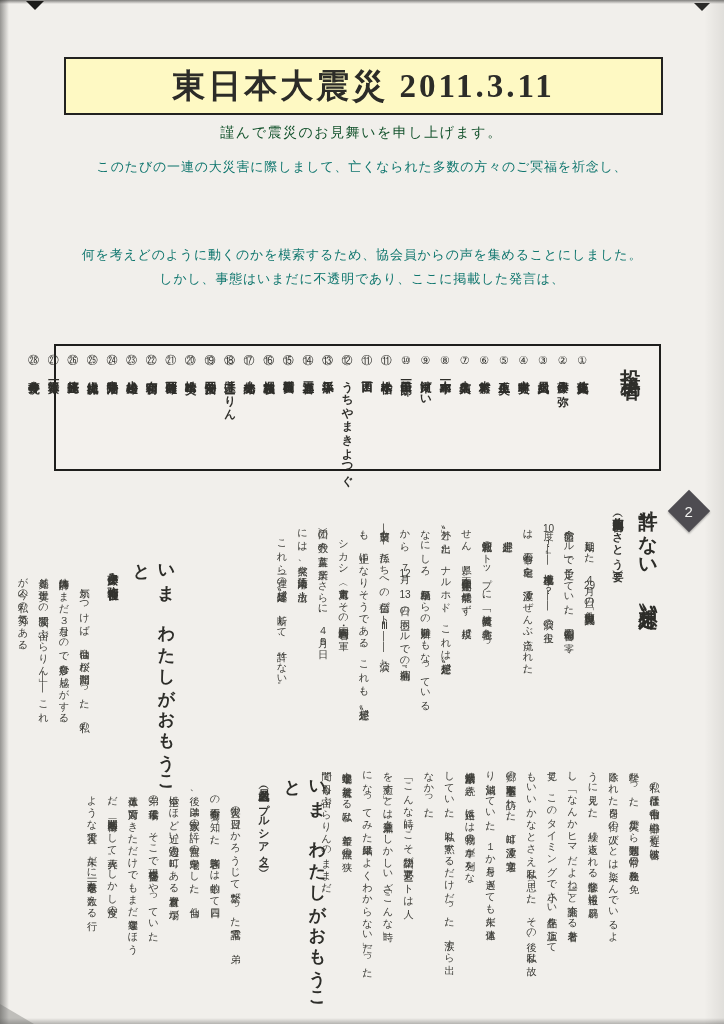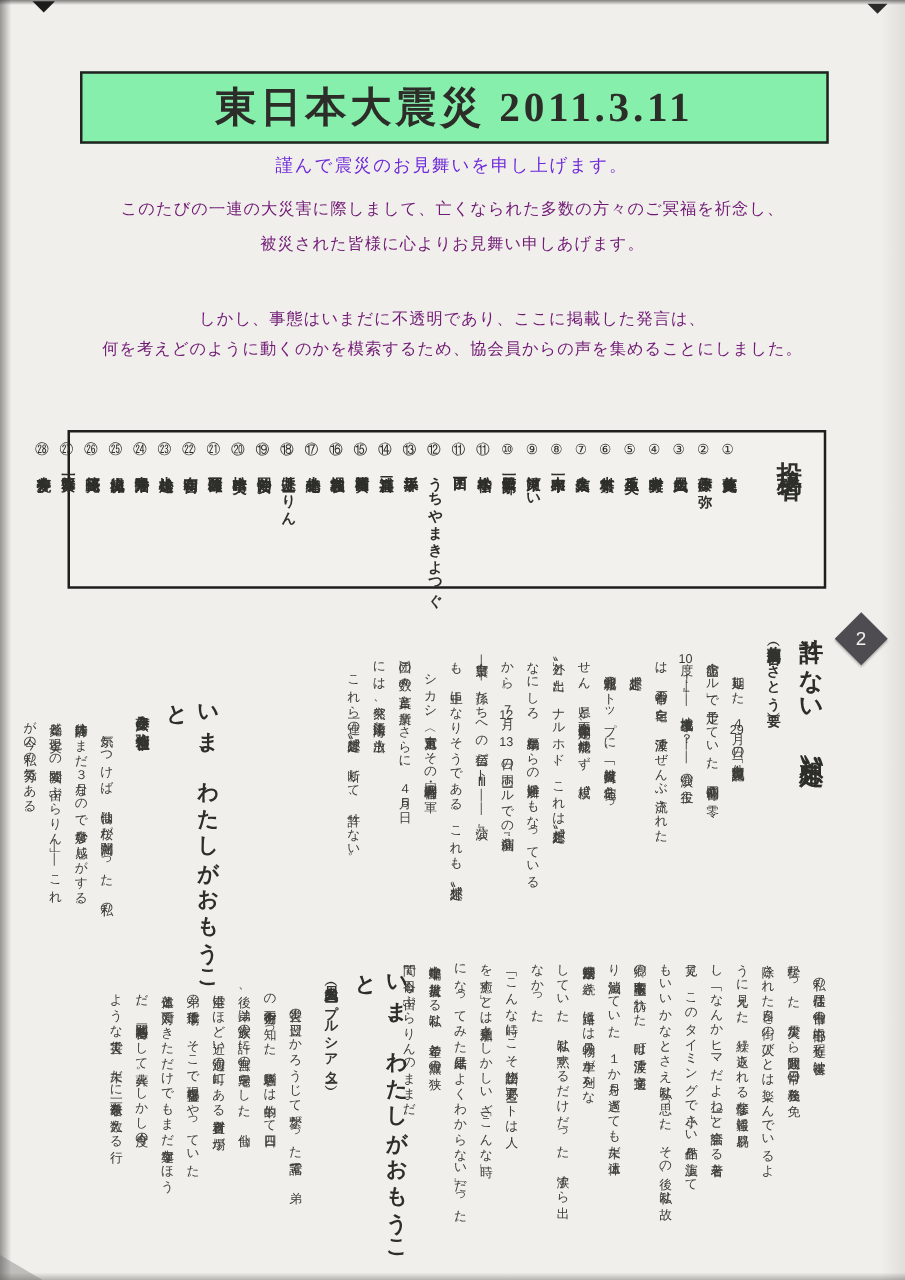--- a/index.html
+++ b/index.html
@@ -22,33 +22,33 @@
     border-left:9px solid transparent;border-right:9px solid transparent;border-top:9px solid #1c1c1a;}
   .nick-tr{position:absolute;left:694px;top:3px;width:0;height:0;
     border-left:8px solid transparent;border-right:8px solid transparent;border-top:8px solid #2a2a28;}
   .corner-bl{position:absolute;left:0;bottom:0;width:34px;height:20px;
     background:rgba(110,110,108,.38);clip-path:polygon(0 0,0 100%,100% 100%);}
 
   
   .header-box{
     position:absolute;left:64px;top:57px;width:595px;height:54px;
     border:2px solid #222220;display:flex;align-items:center;justify-content:center;
-    background:#86efac;
+    background:#fef9c3;
   }
   .header-box h1{
     margin:0;font-family:"Liberation Serif","DejaVu Serif",serif;
     font-weight:bold;font-size:33px;letter-spacing:3px;color:#2c2c28;
   }
   .greeting{
     position:absolute;left:64px;top:124px;width:595px;margin:0;
     text-align:center;font-family:"Liberation Serif","DejaVu Serif",serif;
-    font-size:14px;letter-spacing:1.5px;color:#6d28d9;
+    font-size:14px;letter-spacing:1.5px;color:#14532d;
   }
   .msg-block{position:absolute;left:40px;width:644px;margin:0;padding:0;}
-  .msg-block p{margin:0;text-align:center;font-size:13px;color:#701a75;letter-spacing:.8px;}
+  .msg-block p{margin:0;text-align:center;font-size:13px;color:#0f766e;letter-spacing:.8px;}
   #condolence{top:153px;}
   #condolence p{line-height:28px;}
   #association{top:243px;}
   #association p{line-height:24px;}
 
   
   .contrib-box{
     position:absolute;left:54px;top:344px;width:607px;height:127px;
     border:2px solid #1e1e1c;box-sizing:border-box;
     display:flex;flex-direction:row-reverse;align-items:flex-start;
@@ -112,26 +112,25 @@
 <div class="nick-tr"></div>
 <div class="corner-bl"></div>
 
 <div class="header-box">
   <h1>東日本大震災 2011.3.11</h1>
 </div>
 <p class="greeting">謹んで震災のお見舞いを申し上げます。</p>
 
 <div class="msg-block" id="condolence">
     <p class="line">このたびの一連の大災害に際しまして、亡くなられた多数の方々のご冥福を祈念し、</p>
-    <p class="line">被災された皆様に心よりお見舞い申しあげます。</p>
   </div>
 
 <div class="msg-block" id="association">
+    <p class="line">何を考えどのように動くのかを模索するため、協会員からの声を集めることにしました。</p>
     <p class="line">しかし、事態はいまだに不透明であり、ここに掲載した発言は、</p>
-    <p class="line">何を考えどのように動くのかを模索するため、協会員からの声を集めることにしました。</p>
   </div>
 
 <div class="contrib-box">
   <div class="contrib-heading">投稿者</div>
   <div class="contrib-list">
       <div class="centry">
         <span class="cnum">①</span>
         <span class="cname">佐藤克夫</span>
       </div>
       <div class="centry">

